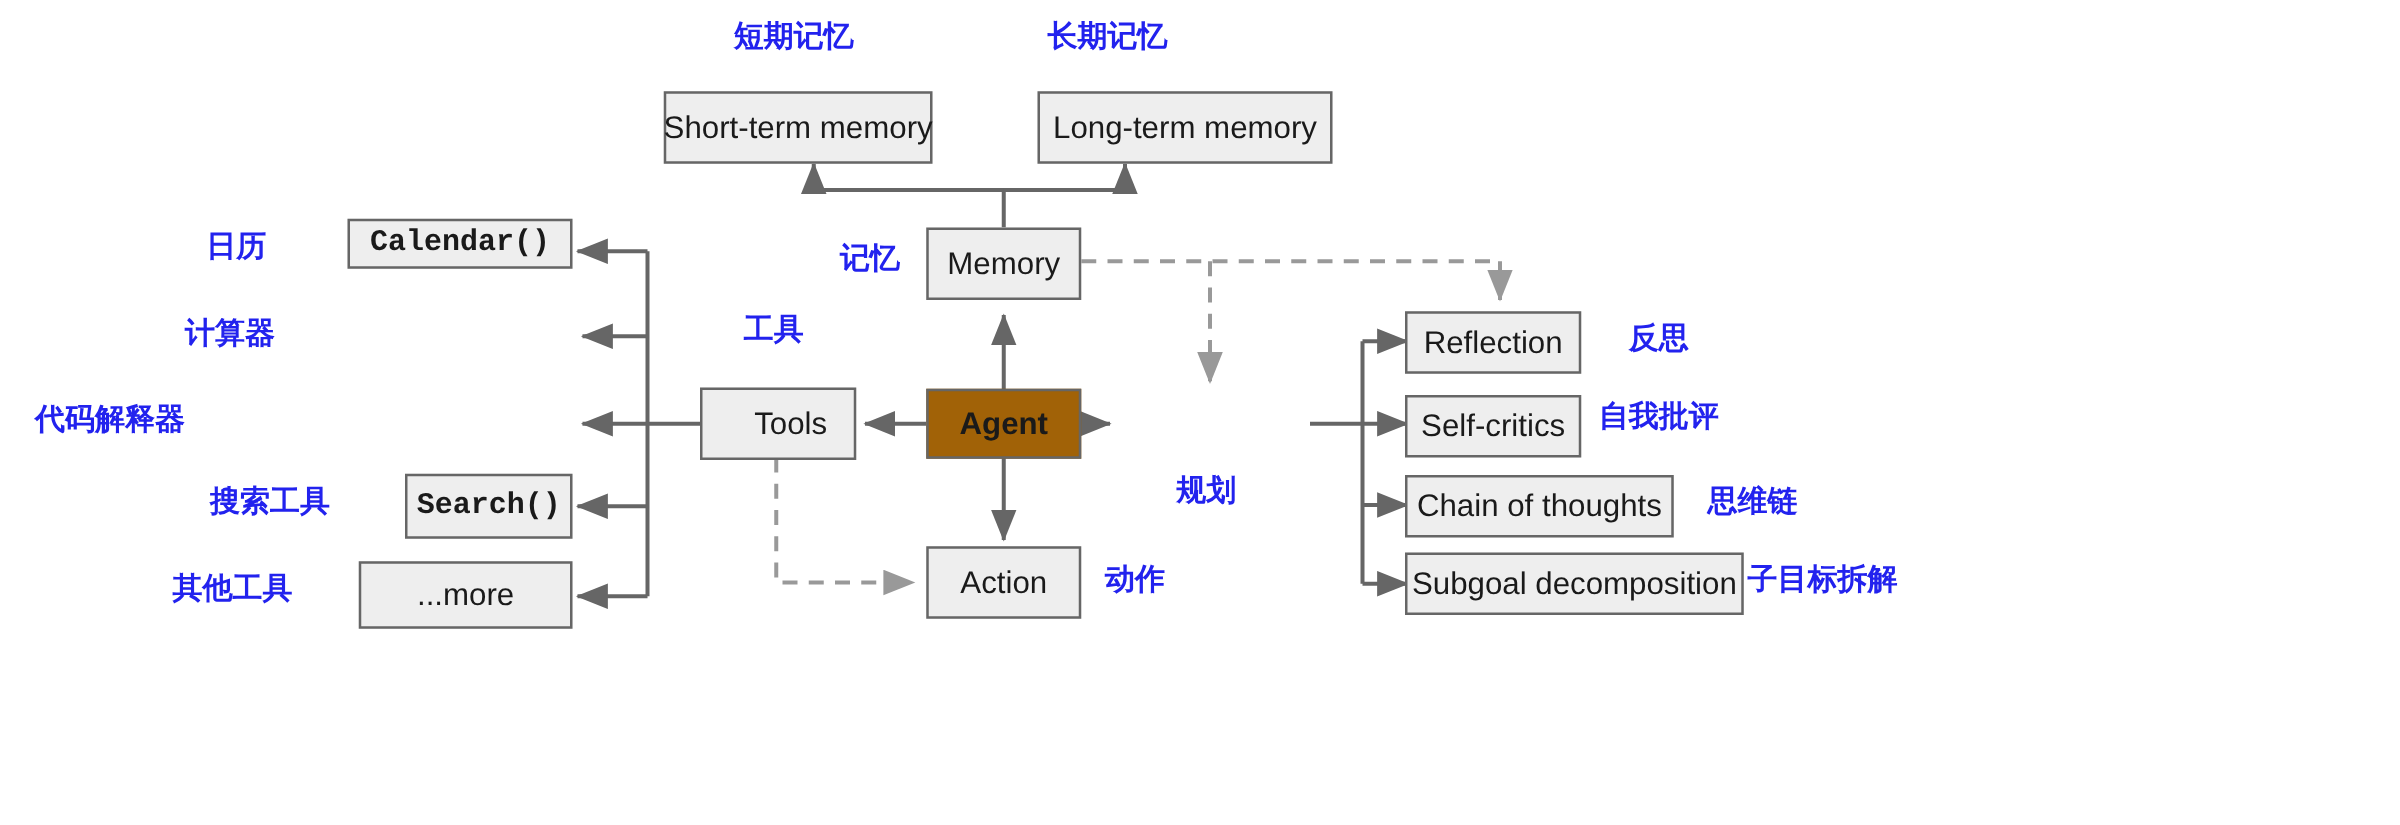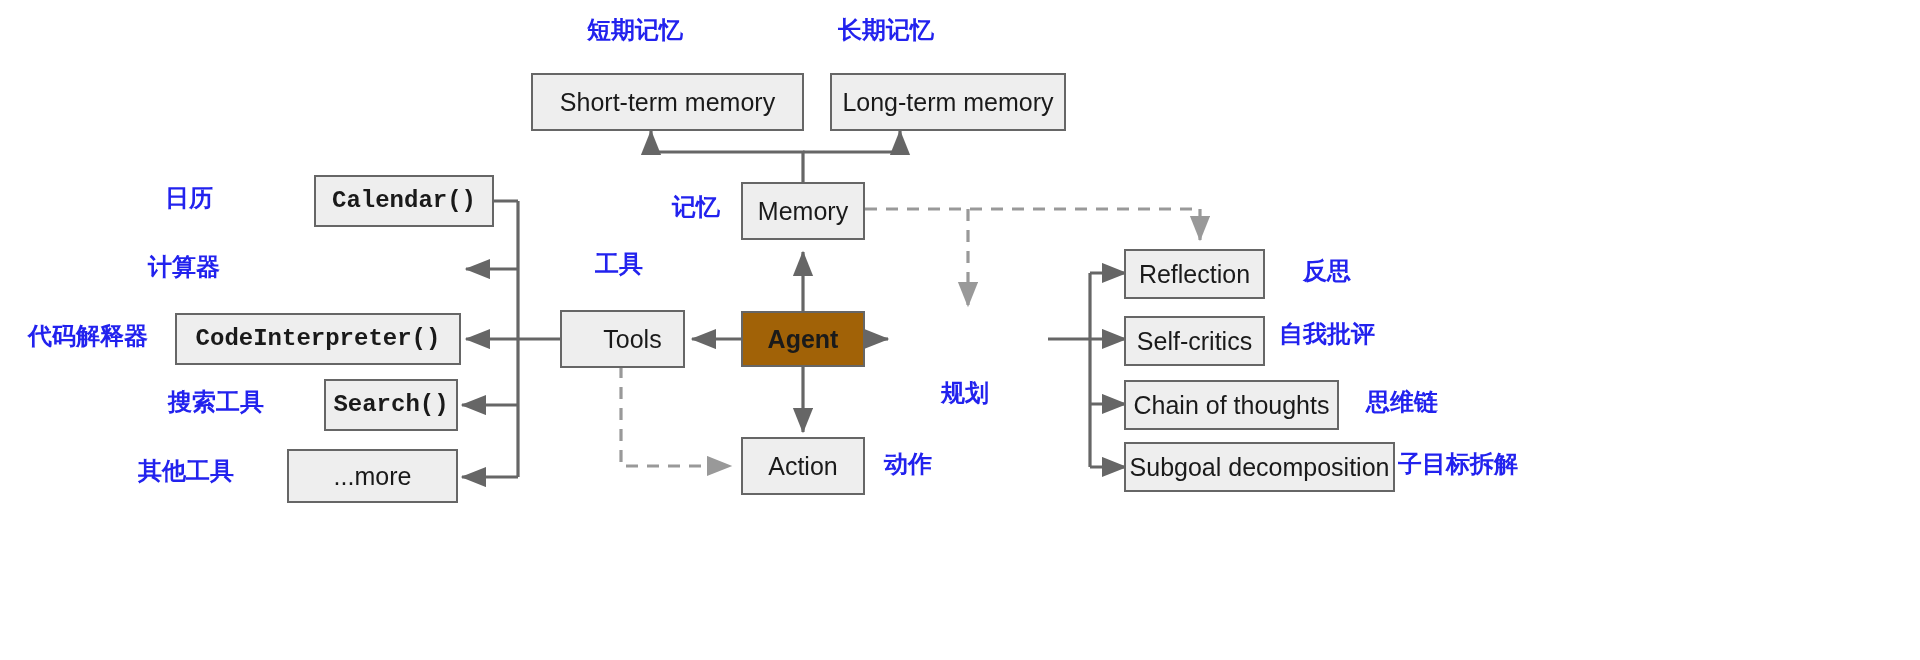--- a/index.html
+++ b/index.html
@@ -66,21 +66,21 @@
     <g stroke="#999999" stroke-width="3.2" fill="none" stroke-dasharray="12,9">
 
       <path d="M865,209 L1200,209"></path>
       <path d="M968,209 L968,306" marker-end="url(#ahd)"></path>
       <path d="M1200,209 L1200,240" marker-end="url(#ahd)"></path>
 
       <path d="M621,366 L621,466 L731,466" marker-end="url(#ahd)"></path>
     </g>
   </svg>
 
-  <div class="node" style="left:531px;top:73px;width:273px;height:58px;">
+  <div class="node" style="left:531px;top:73px;width:215px;height:58px;">
     <span>Short-term memory</span>
   </div>
 
   <div class="node" style="left:783px;top:73px;width:236px;height:58px;margin-left:47px;">
     <span>Long-term memory</span>
   </div>
 
   <div class="node" style="left:741px;top:182px;width:124px;height:58px;">
     <span>Memory</span>
   </div>
@@ -91,28 +91,25 @@
 
   <div class="node" style="left:560px;top:310px;width:125px;height:58px;padding-left:20px;">
     <span>Tools</span>
   </div>
 
 
   <div class="node" style="left:741px;top:437px;width:124px;height:58px;">
     <span>Action</span>
   </div>
 
-  <div class="node mono" style="left:278px;top:175px;width:180px;height:52px;margin-left:36px;">
+  <div class="node mono" style="left:278px;top:175px;width:180px;height:40px;">
     <span>Calendar()</span>
   </div>
 
 
-  <div class="node mono" style="left:175px;top:313px;width:286px;height:52px;">
-    <span>CodeInterpreter()</span>
-  </div>
 
   <div class="node mono" style="left:324px;top:379px;width:134px;height:52px;">
     <span>Search()</span>
   </div>
 
   <div class="node" style="left:287px;top:449px;width:171px;height:54px;">
     <span>...more</span>
   </div>
 
   <div class="node" style="left:1124px;top:249px;width:141px;height:50px;">

